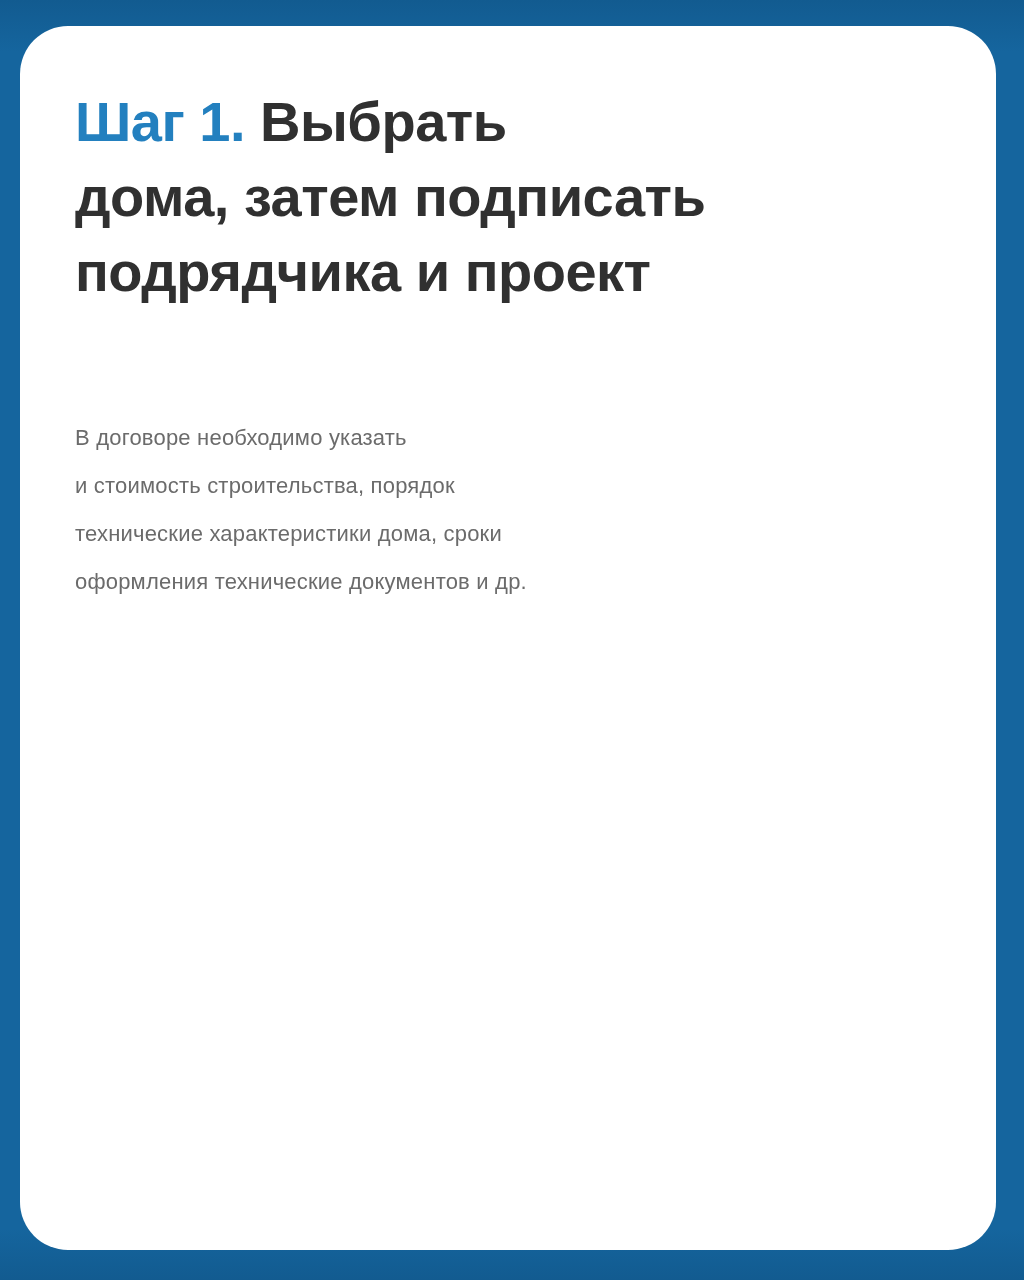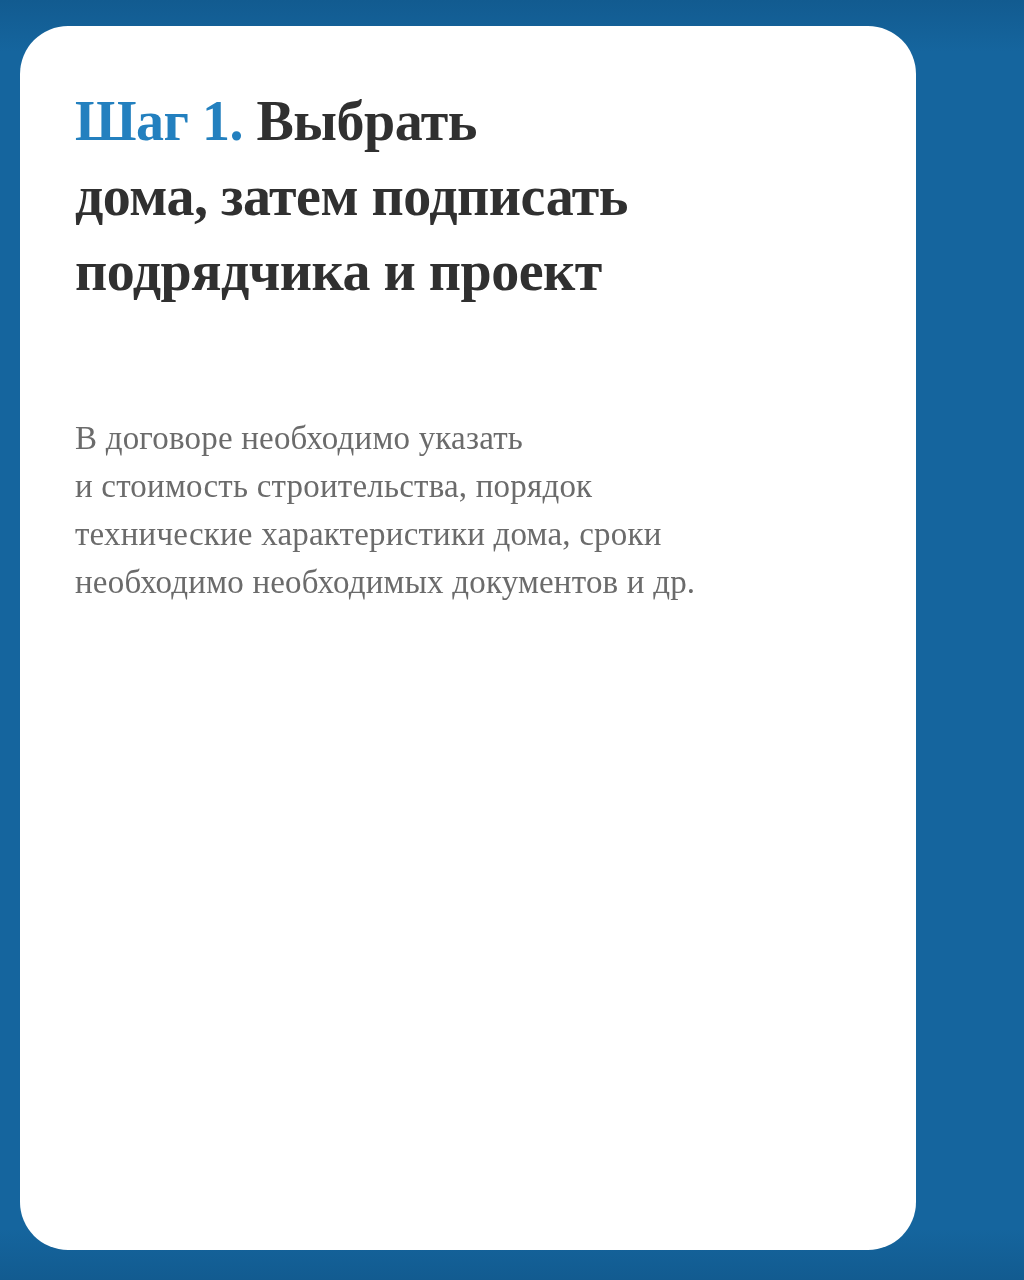--- a/index.html
+++ b/index.html
@@ -15,25 +15,24 @@
     width: 1024px;
     height: 1280px;
     background: linear-gradient(180deg, #125b90 0%, #15659e 4%, #15659e 96%, #125b90 100%);
     overflow: hidden;
   }
 
   .card {
     position: absolute;
     left: 20px;
     top: 26px;
-    width: 896px;
+    width: 976px;
     height: 1224px;
     background: #ffffff;
     border-radius: 48px;
-    font-family: Liberation Serif, serif;
   }
 
   .heading {
     position: absolute;
     left: 55px;
     top: 58px;
     width: 880px;
     font-size: 56px;
     line-height: 75px;
     font-weight: 700;
@@ -45,21 +44,21 @@
 
   .step {
     color: #2380bf;
   }
 
   .bodytext {
     position: absolute;
     left: 55px;
     top: 388px;
     width: 900px;
-    font-size: 33px;
+    font-size: 22px;
     line-height: 48px;
     font-weight: 400;
     color: #6b6b6b;
     letter-spacing: 0.2px;
   }
 
   .bodytext .bline { display: block; }
 </style>
 </head>
 <body>
@@ -70,17 +69,17 @@
     <h1 class="heading">
       <span class="line"><span class="step">Шаг 1.</span> <span>Выбрать</span></span>
       <span class="line">дома, затем подписать</span>
       <span class="line">подрядчика и проект</span>
     </h1>
 
     <p class="bodytext">
       <span class="bline">В договоре необходимо указать</span>
       <span class="bline">и стоимость строительства, порядок</span>
       <span class="bline">технические характеристики дома, сроки</span>
-      <span class="bline">необходимо необходимых документов и др.</span>
+      <span class="bline">оформления технические документов и др.</span>
     </p>
 
   </div>
 </div>
 
 </body></html>

